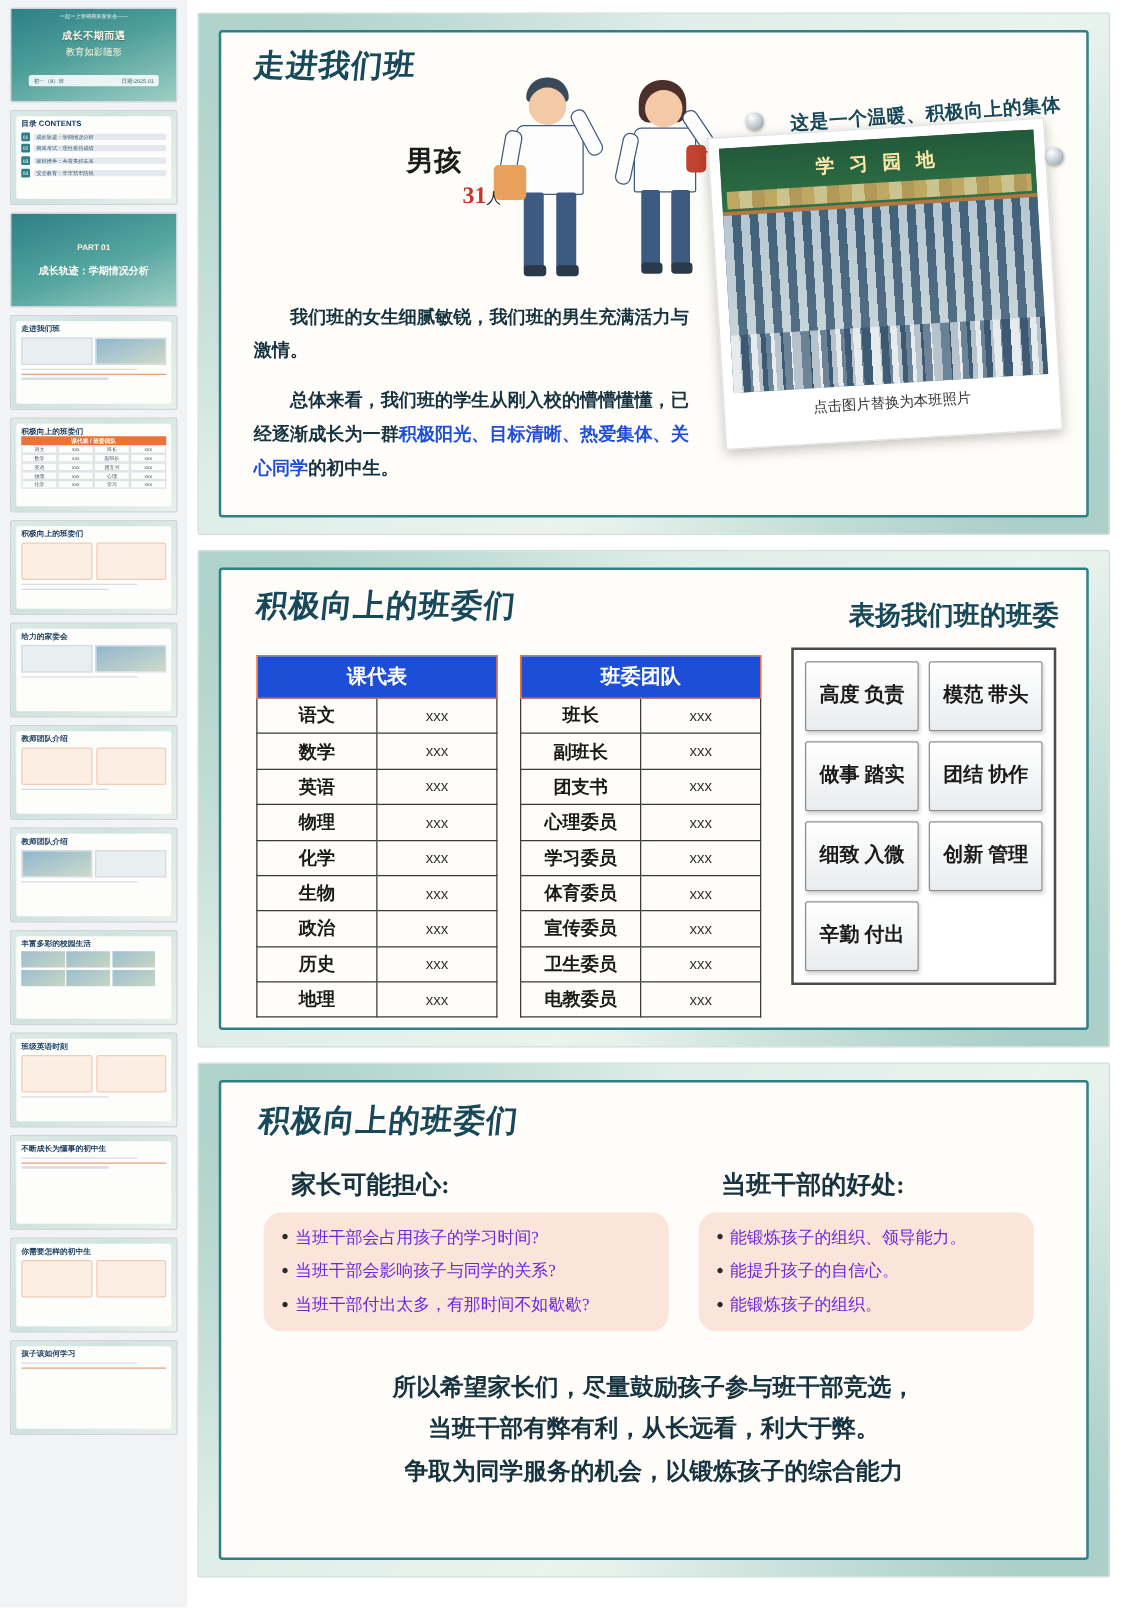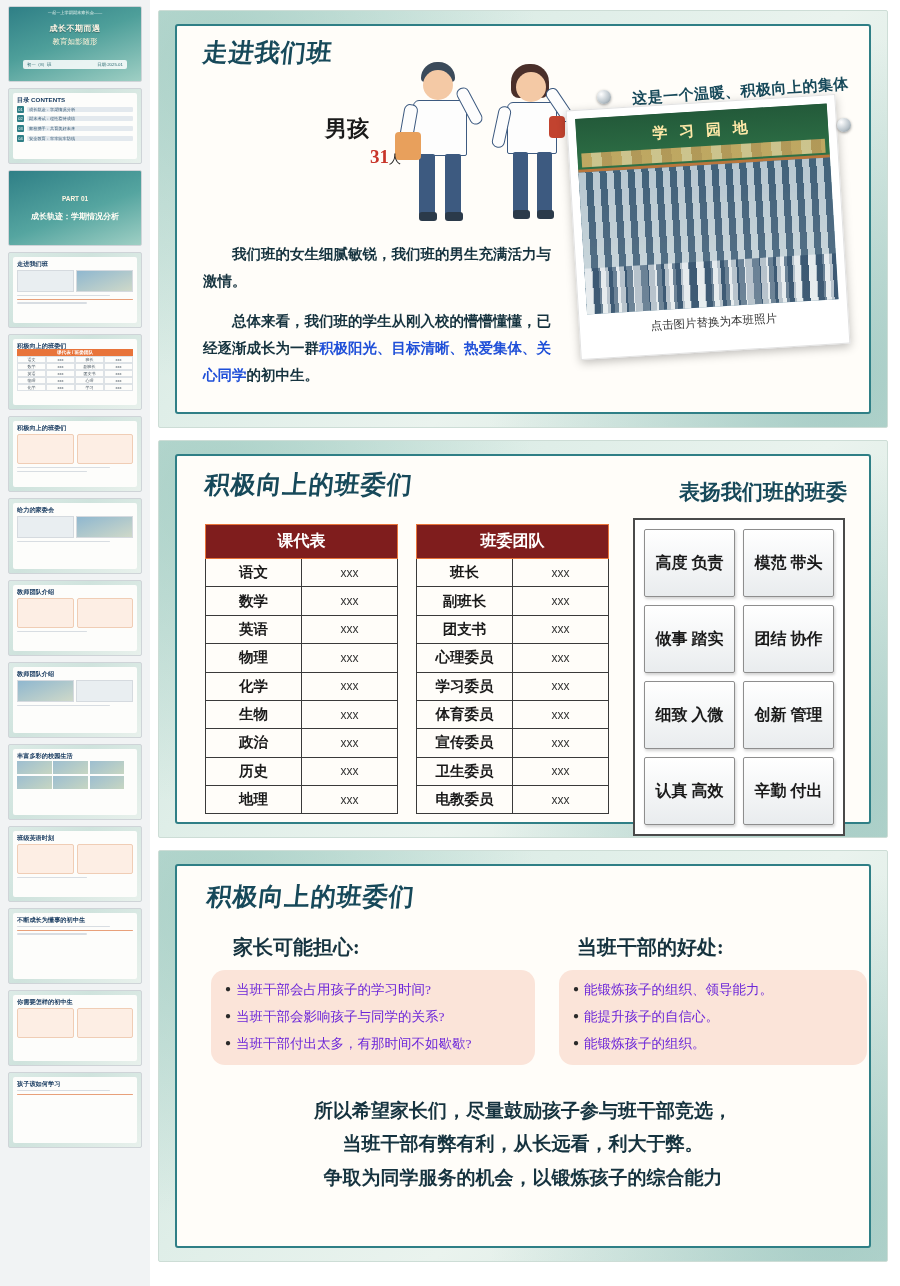--- a/index.html
+++ b/index.html
@@ -191,58 +191,58 @@
   .pin.p1 { right: 258px; top: 64px; }
   .pin.p2 { right: 18px; top: 92px; }
 
   
   .s2 .inner { padding: 12px 18px; }
   .s2-title { position:absolute; left: 28px; top: 12px; }
   .s2-title2 { position:absolute; right: 22px; top: 22px; font-size: 21px; }
   .tables { position:absolute; left: 28px; top: 68px; display:flex; gap: 18px; }
   table.ct { border-collapse: collapse; }
   table.ct th {
-    background:#7f1d1d; color:#fff; font-size: 16px; font-weight:bold;
+    background:#1d4ed8; color:#fff; font-size: 16px; font-weight:bold;
     padding: 6px 0; border:1px solid #e8743a;
     font-family:"Liberation Serif",serif;
   }
   table.ct td {
     border:1px solid #3a3a3a; font-size: 14.5px; text-align:center;
     padding: 4.2px 0; color:#1a1a1a; font-family:"Liberation Serif",serif; font-weight:bold;
   }
   table.ct td.v { font-weight: normal; color:#333; font-family:"Liberation Sans",sans-serif; font-size:12px;}
   table.ct td.k { width: 96px; }
   table.ct td.val { width: 96px; }
   .badges {
     position:absolute; right: 24px; top: 62px;
     width: 212px; padding: 9px;
     border: 2px solid #4a4a4a; background:#fff;
     display: grid; grid-template-columns: 1fr 1fr; gap: 8px;
   }
   .badge {
-    height: 68px; border:1px solid #8e8e8e; border-radius:2px;
+    height: 56px; border:1px solid #8e8e8e; border-radius:2px;
     background: linear-gradient(180deg,#ffffff,#e9ecee);
     box-shadow: 1px 2px 3px rgba(0,0,0,.18);
     display:flex; align-items:center; justify-content:center; text-align:center;
     font-size: 16px; font-weight:bold; color:#1a1a1a; line-height:1.15;
     font-family:"Liberation Serif",serif;
   }
 
   
   .s3 .inner { padding: 12px 20px; }
   .s3-title { position:absolute; left: 30px; top: 14px; }
   .col-h { position:absolute; font-size: 20px; font-weight:bold; color:#16333f; font-family:"Liberation Serif",serif; }
   .col-h.l { left: 56px; top: 68px; }
   .col-h.r { left: 400px; top: 68px; }
   .bubble {
     position:absolute; background:#fbe4d9; border-radius: 14px;
     padding: 12px 14px;
   }
   .bubble.l { left: 34px; top: 104px; width: 324px; }
-  .bubble.r { left: 382px; top: 104px; width: 308px; }
+  .bubble.r { left: 382px; top: 104px; width: 268px; }
   .bubble p { margin: 0 0 10px 0; font-size: 13.5px; color:#6d28d9;
     font-family:"Liberation Serif",serif; font-weight:normal; line-height:1.25; }
   .bubble p:last-child { margin-bottom: 0; }
   .bul::before { content:"●"; font-size: 10px; margin-right: 5px; color:#2a2a2a; vertical-align: 2px;}
   .concl { position:absolute; left: 0; right: 0; top: 228px; text-align:center; }
   .concl div { font-size: 19px; color:#16333f; font-family:"Liberation Serif",serif; font-weight:bold; line-height: 1.75; }
 
   
   .fig { position:absolute; }
   .head { position:absolute; width: 30px; height: 30px; border-radius:50%; background:#f4c9a5; }
@@ -614,22 +614,20 @@
           <div class="badge">模范
 带头</div>
           <div class="badge">做事
 踏实</div>
           <div class="badge">团结
 协作</div>
           <div class="badge">细致
 入微</div>
           <div class="badge">创新
 管理</div>
-          <div class="badge">认真
-高效</div>
           <div class="badge">辛勤
 付出</div>
         </div>
       </div>
     </div>
 
     <div class="slide s3">
       <div class="inner">
         <div class="s3-title brush h-title sk">积极向上的班委们</div>
 

